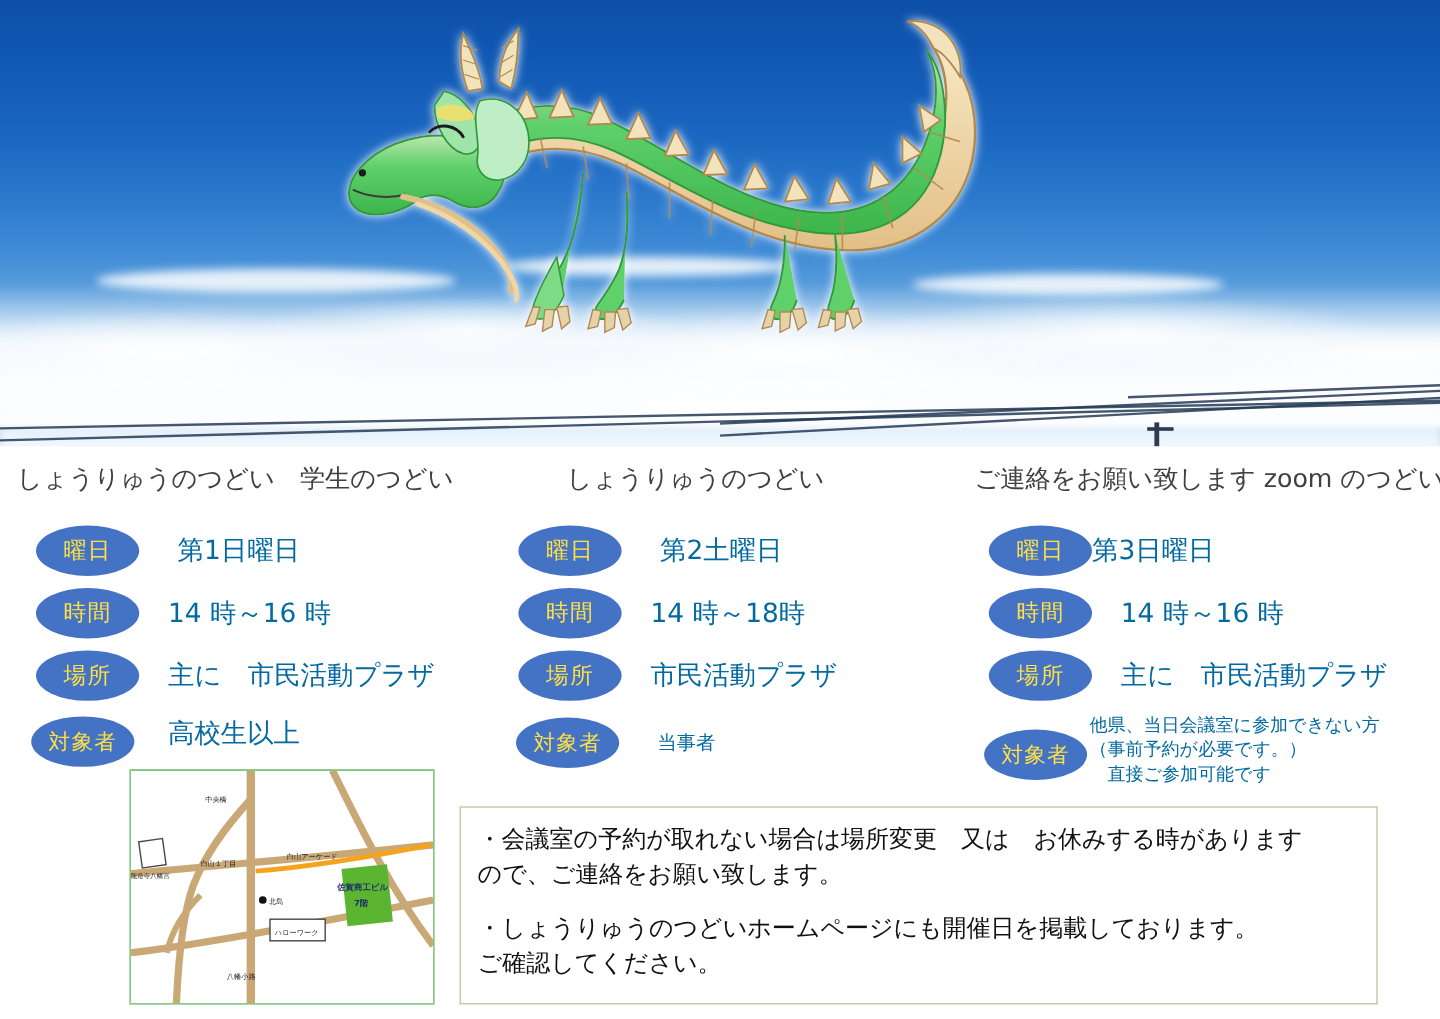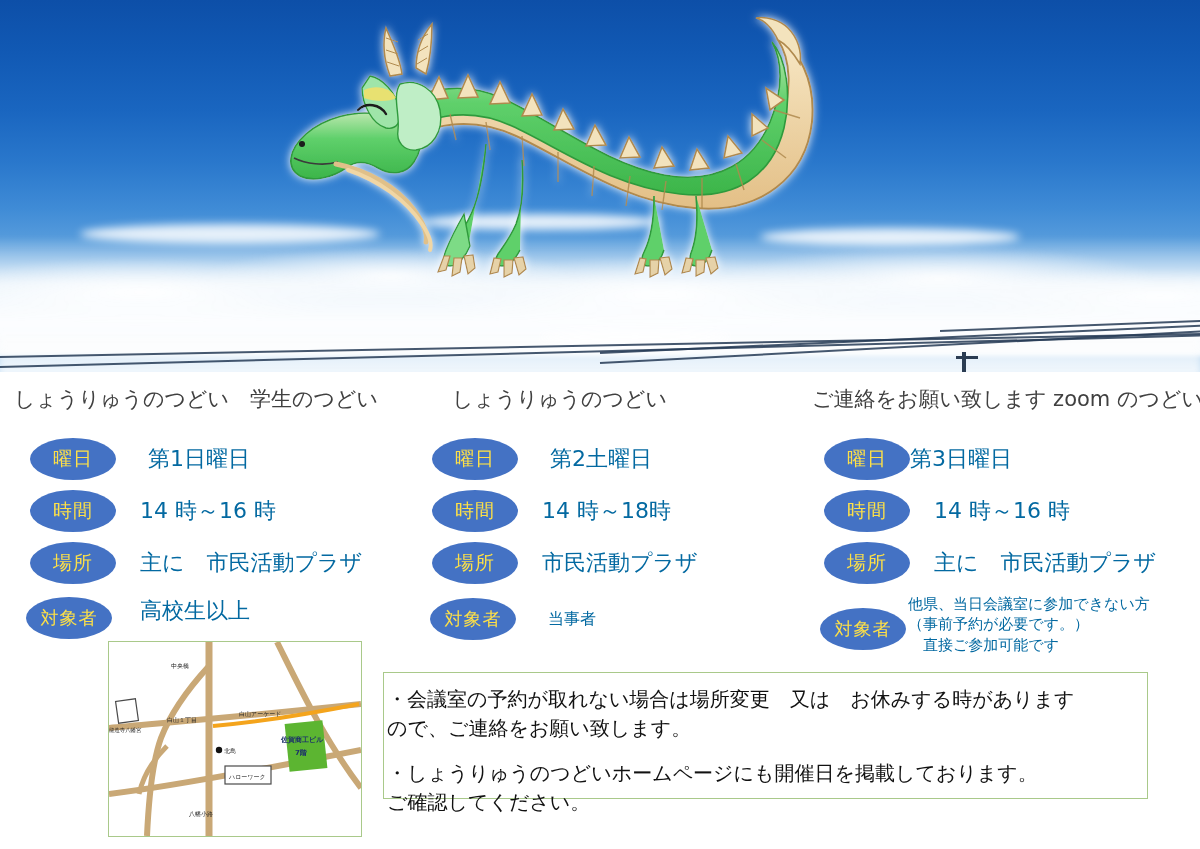--- a/index.html
+++ b/index.html
@@ -81,23 +81,23 @@
 
   
   .mapbox{
     position:absolute;left:108px;top:641px;width:252px;height:194px;
     border:1.5px solid #a9c98a;background:#22c55e;overflow:hidden;
   }
   .mapbox svg{width:100%;height:100%;display:block;}
 
   
   .notebox{
-    position:absolute;left:383px;top:672px;width:765px;height:127px;
+    position:absolute;left:383px;top:672px;width:765px;height:165px;
     border:1.5px solid #a9c98a;background:#ffffff;
-    padding:12px 14px 0 3px;box-sizing:border-box;
+    padding:12px 14px 0 14px;box-sizing:border-box;
   }
   .note-p{
     font-size:20px;color:#111;line-height:1.45;margin:0 0 16px 0;
     font-family:"DejaVu Sans","Liberation Sans",sans-serif;
   }
   .note-p:last-child{margin-bottom:0;}
 </style>
 </head>
 <body>
 
@@ -260,21 +260,21 @@
 </div>
 <div class="row" style="left:30px;top:542px;">
   <div class="badge">場所</div>
   <div class="val" style="margin-left:24px;">主に　市民活動プラザ</div>
 </div>
 <div class="row" style="left:26px;top:596px;">
   <div class="badge small">対象者</div>
   <div class="val" style="margin-left:28px;margin-bottom:14px;">高校生以上</div>
 </div>
 
-<div class="col" style="left:452px;">
+<div class="col" style="left:472px;">
   <div class="col-title">しょうりゅうのつどい</div>
 </div>
 <div class="row" style="left:432px;top:438px;">
   <div class="badge">曜日</div>
   <div class="val" style="margin-left:32px;">第2土曜日</div>
 </div>
 <div class="row" style="left:432px;top:490px;">
   <div class="badge">時間</div>
   <div class="val" style="margin-left:24px;">14 時～18時</div>
 </div>

